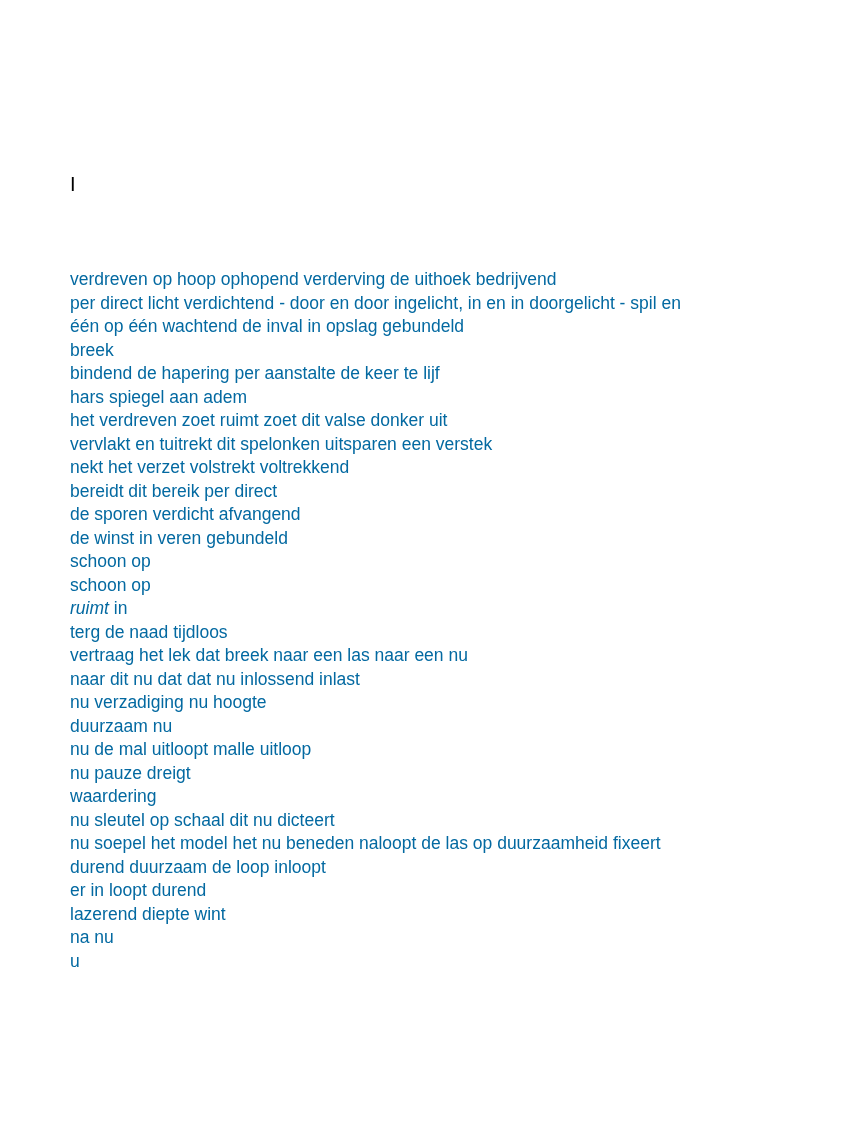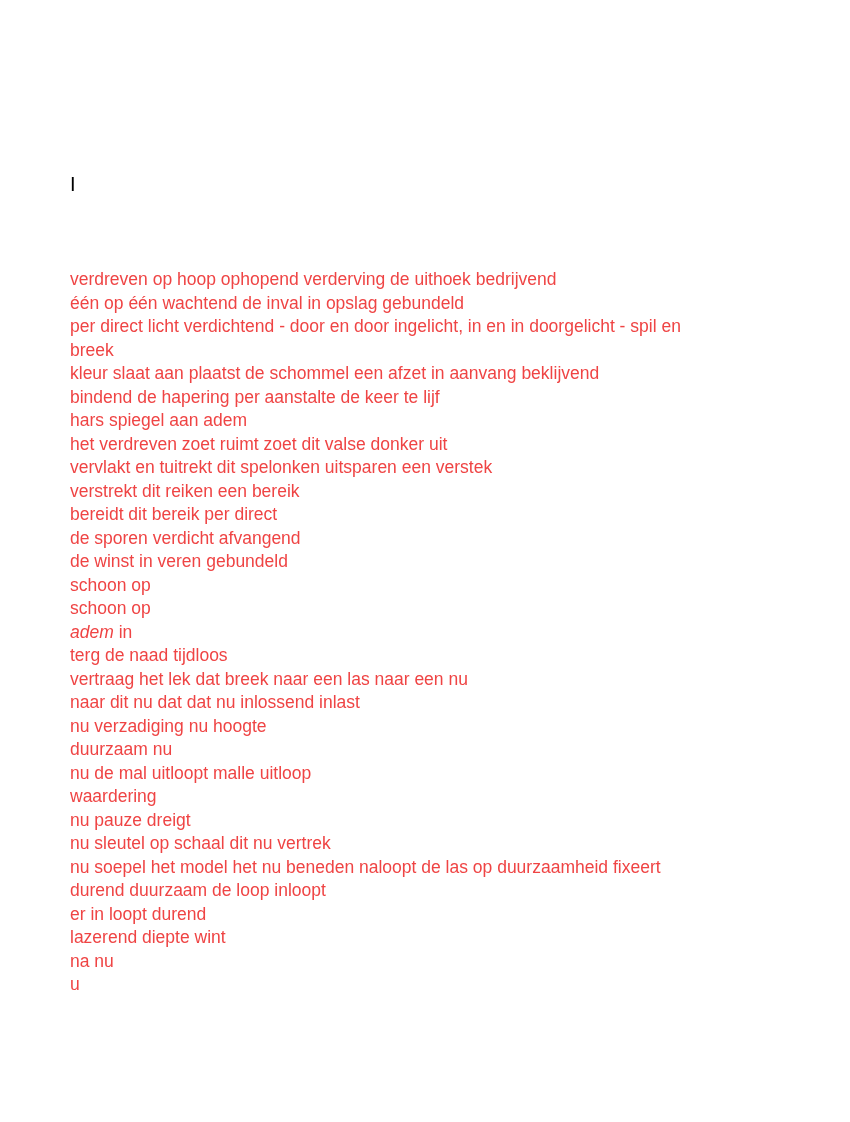--- a/index.html
+++ b/index.html
@@ -31,61 +31,60 @@
     line-height: 24px;
     color: #000000;
   }
   .poem {
     position: absolute;
     left: 70px;
     top: 268px;
     width: 720px;
     font-size: 17.5px;
     line-height: 23.5px;
-    color: #ef4444;
+    color: #0369a1;
   }
   .poem-line {
     white-space: pre;
     height: 23.5px;
   }
   .italic {
     font-style: italic;
   }
 </style>
 </head>
 <body>
 
 <div class="page">
   <div class="section-numeral">I</div>
   <div class="poem">
       <div class="poem-line"><span>verdreven op hoop ophopend verderving de uithoek bedrijvend</span></div>
+      <div class="poem-line"><span>per direct licht verdichtend - door en door ingelicht, in en in doorgelicht - spil en</span></div>
       <div class="poem-line"><span>één op één wachtend de inval in opslag gebundeld</span></div>
-      <div class="poem-line"><span>per direct licht verdichtend - door en door ingelicht, in en in doorgelicht - spil en</span></div>
       <div class="poem-line"><span>breek</span></div>
-      <div class="poem-line"><span>kleur slaat aan plaatst de schommel een afzet in aanvang beklijvend</span></div>
       <div class="poem-line"><span>bindend de hapering per aanstalte de keer te lijf</span></div>
       <div class="poem-line"><span>hars spiegel aan adem</span></div>
       <div class="poem-line"><span>het verdreven zoet ruimt zoet dit valse donker uit</span></div>
       <div class="poem-line"><span>vervlakt en tuitrekt dit spelonken uitsparen een verstek</span></div>
-      <div class="poem-line"><span>verstrekt dit reiken een bereik</span></div>
+      <div class="poem-line"><span>nekt het verzet volstrekt voltrekkend</span></div>
       <div class="poem-line"><span>bereidt dit bereik per direct</span></div>
       <div class="poem-line"><span>de sporen verdicht afvangend</span></div>
       <div class="poem-line"><span>de winst in veren gebundeld</span></div>
       <div class="poem-line"><span>schoon op</span></div>
       <div class="poem-line"><span>schoon op</span></div>
-      <div class="poem-line"><span class="italic">adem</span><span> in</span></div>
+      <div class="poem-line"><span class="italic">ruimt</span><span> in</span></div>
       <div class="poem-line"><span>terg de naad tijdloos</span></div>
       <div class="poem-line"><span>vertraag het lek dat breek naar een las naar een nu</span></div>
       <div class="poem-line"><span>naar dit nu dat dat nu inlossend inlast</span></div>
       <div class="poem-line"><span>nu verzadiging nu hoogte</span></div>
       <div class="poem-line"><span>duurzaam nu</span></div>
       <div class="poem-line"><span>nu de mal uitloopt malle uitloop</span></div>
+      <div class="poem-line"><span>nu pauze dreigt</span></div>
       <div class="poem-line"><span>waardering</span></div>
-      <div class="poem-line"><span>nu pauze dreigt</span></div>
-      <div class="poem-line"><span>nu sleutel op schaal dit nu vertrek</span></div>
+      <div class="poem-line"><span>nu sleutel op schaal dit nu dicteert</span></div>
       <div class="poem-line"><span>nu soepel het model het nu beneden naloopt de las op duurzaamheid fixeert</span></div>
       <div class="poem-line"><span>durend duurzaam de loop inloopt</span></div>
       <div class="poem-line"><span>er in loopt durend</span></div>
       <div class="poem-line"><span>lazerend diepte wint</span></div>
       <div class="poem-line"><span>na nu</span></div>
       <div class="poem-line"><span>u</span></div>
     </div>
 </div>
 
 </body></html>

